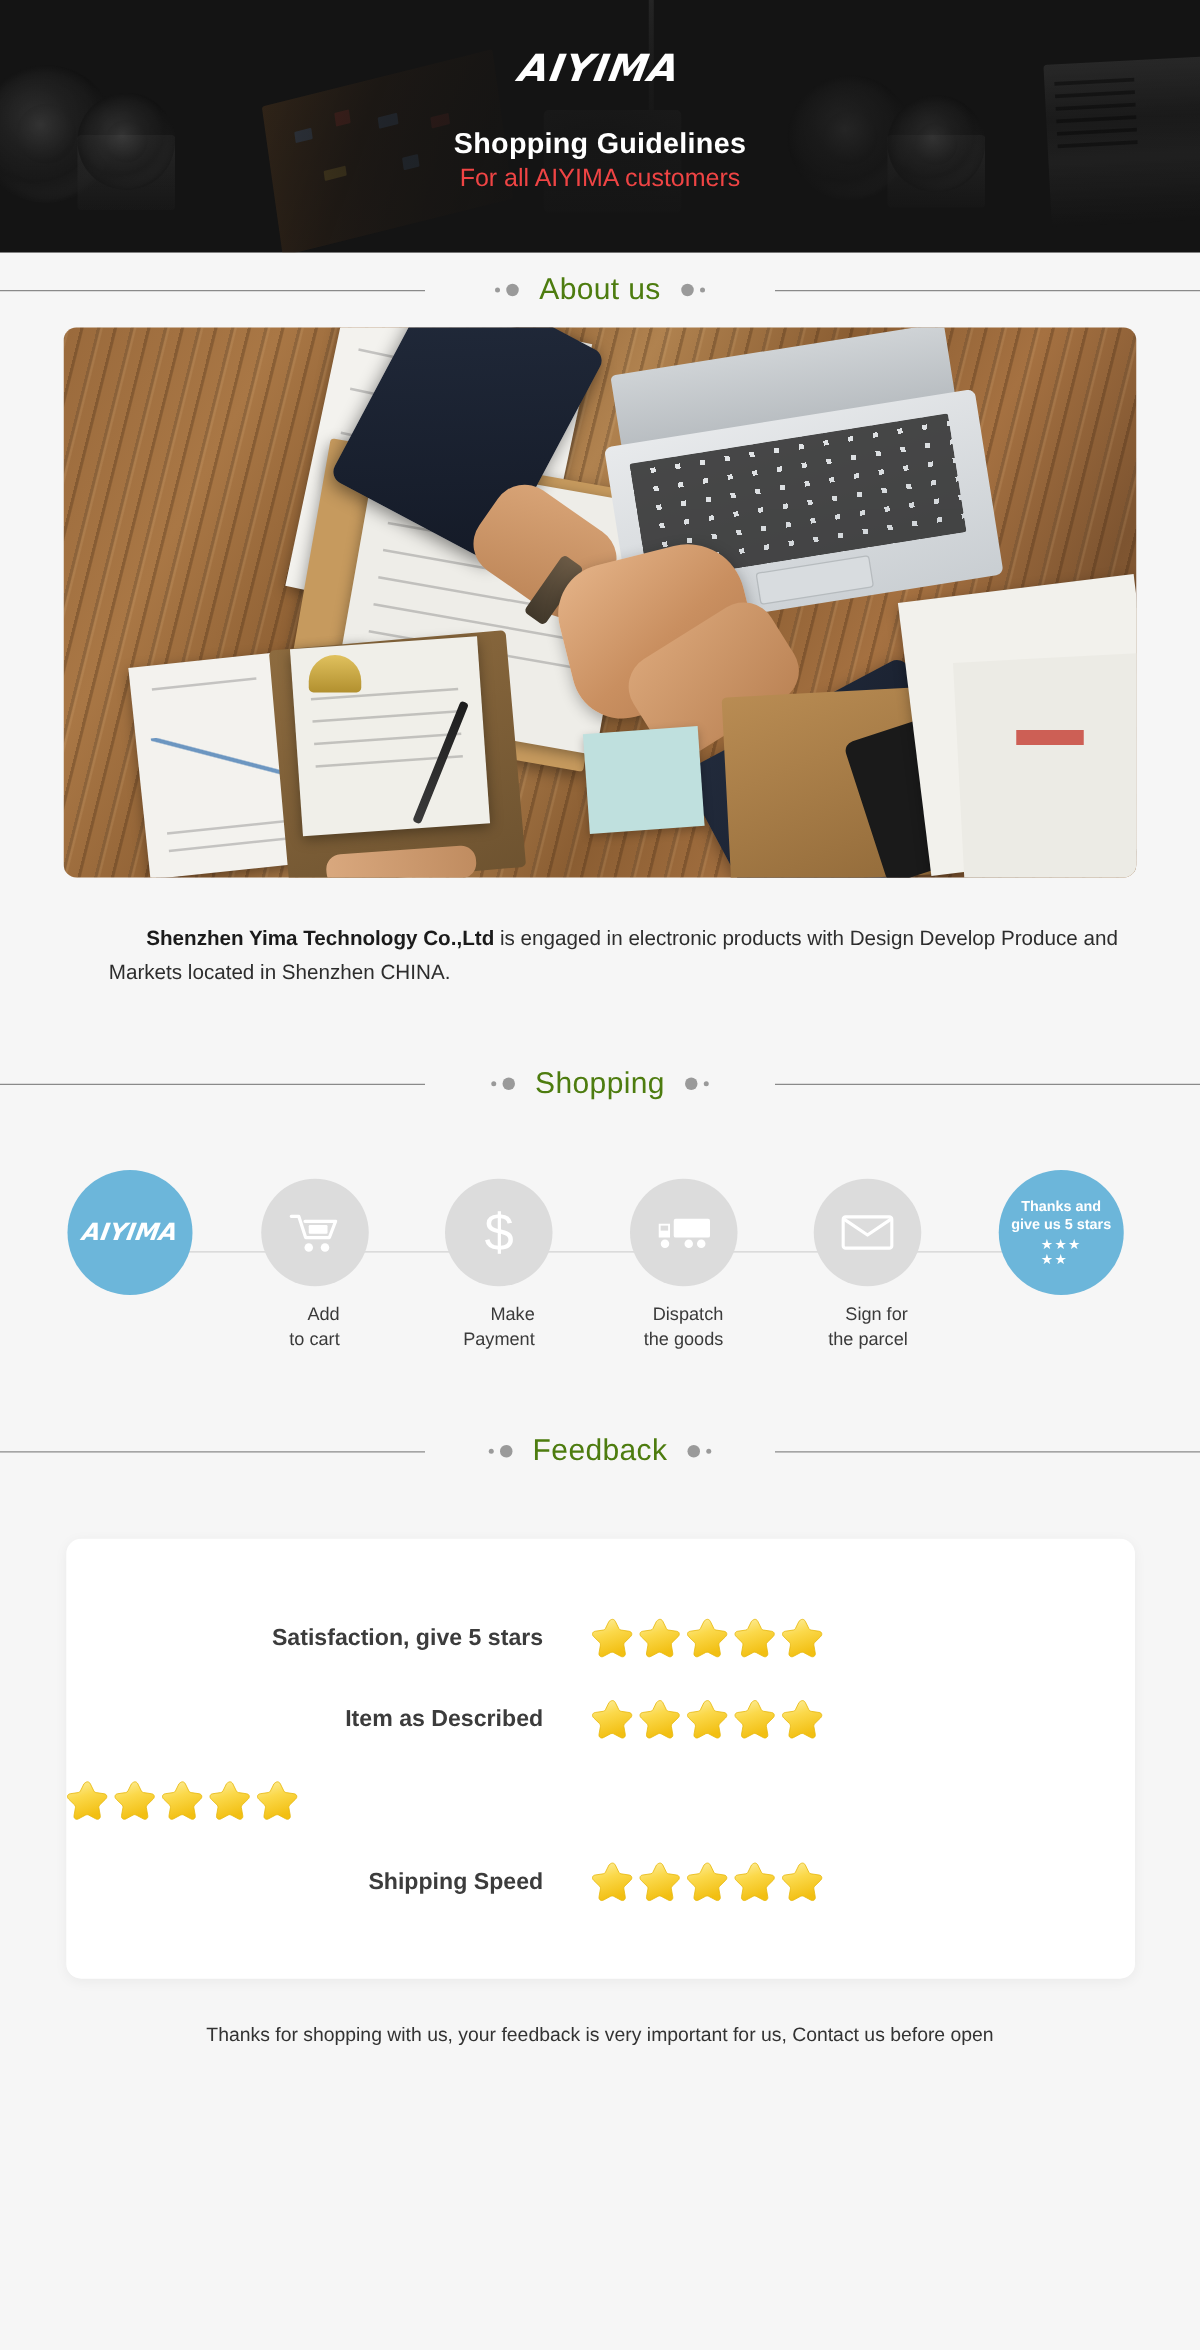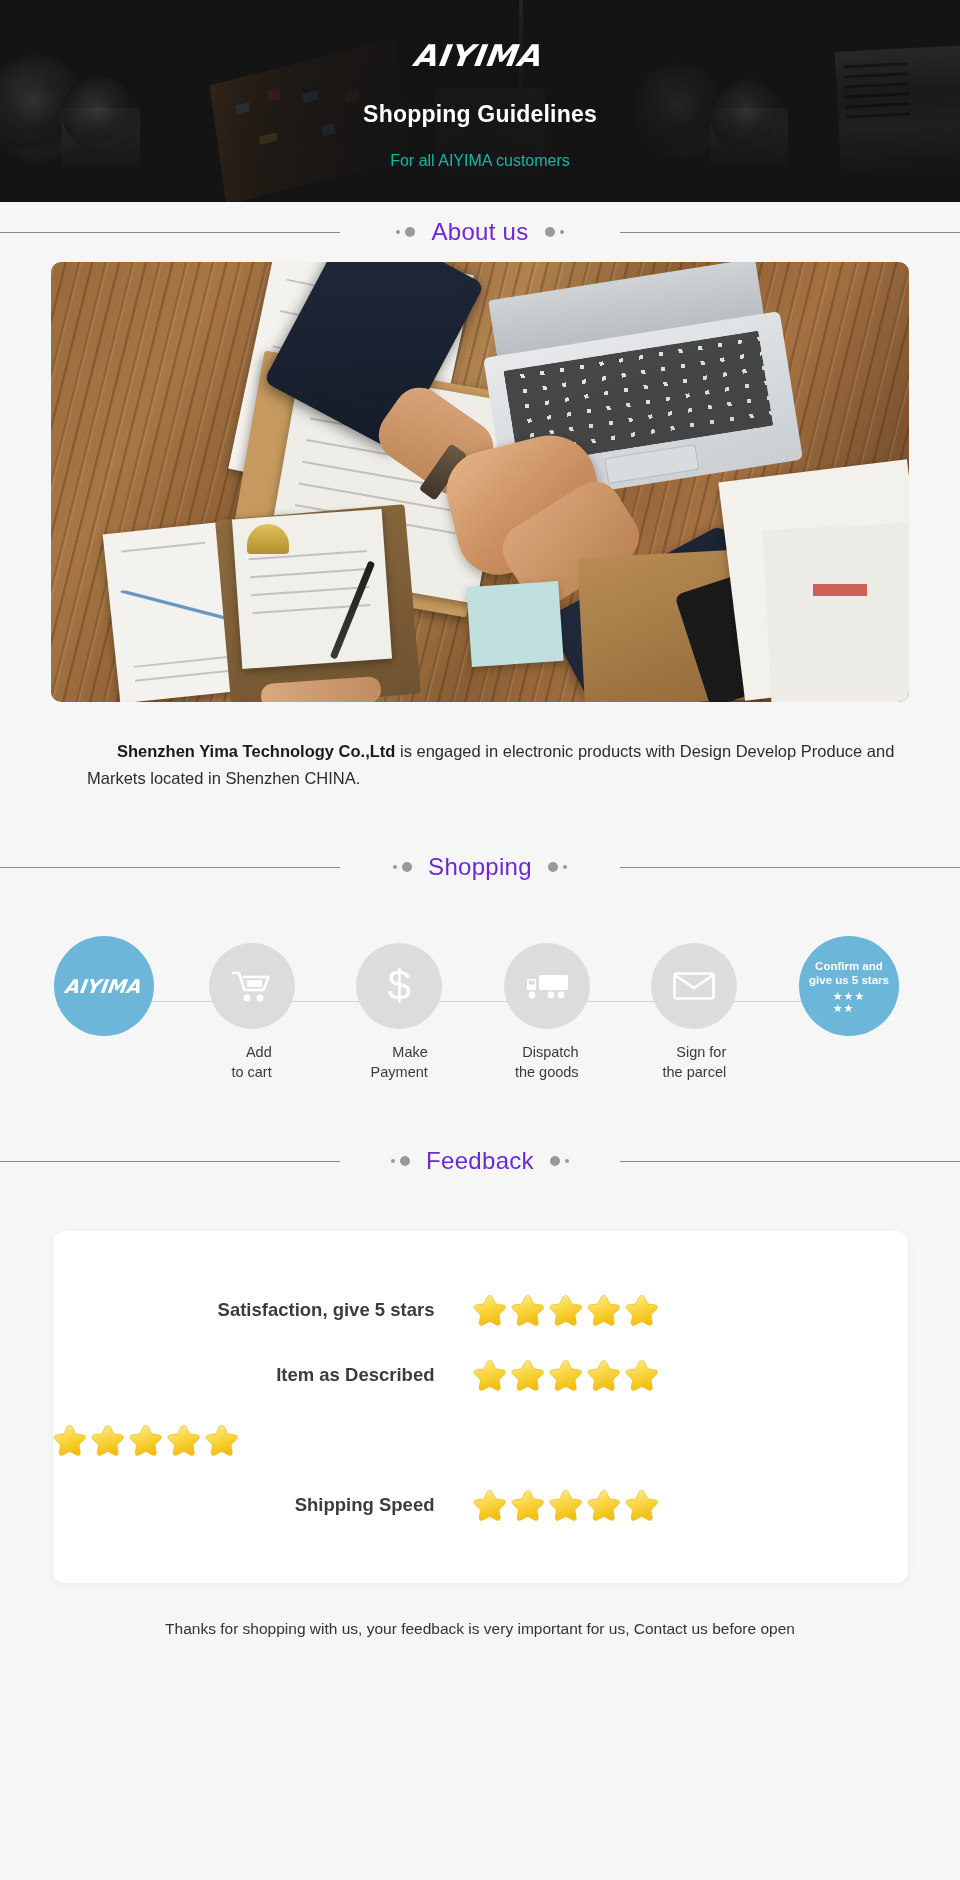--- a/index.html
+++ b/index.html
@@ -117,23 +117,23 @@
     font-family: "DejaVu Sans", sans-serif;
   }
   .banner-title {
     margin-top: 28px;
     font-size: 23px;
     font-weight: bold;
     color: #ffffff;
     letter-spacing: 0.2px;
   }
   .banner-sub {
-    margin-top: 24px;
-    font-size: 16px;
-    color: #14b8a6;
+    margin-top: 4px;
+    font-size: 20px;
+    color: #ef4444;
     font-weight: 300;
   }
 
   
   .section-head {
     position: relative;
     width: 960px;
     height: 60px;
     display: flex;
     align-items: center;
@@ -154,21 +154,21 @@
     gap: 10px;
     z-index: 2;
     background: #f6f6f6;
     padding: 0 4px;
   }
   .dot-group { display: flex; align-items: center; gap: 5px; }
   .dot-sm { width: 4px; height: 4px; border-radius: 50%; background: #9a9a9a; }
   .dot-lg { width: 10px; height: 10px; border-radius: 50%; background: #9a9a9a; }
   .sh-title {
     font-size: 24px;
-    color: #6d28d9;
+    color: #4d7c0f;
     font-weight: 400;
     letter-spacing: 0.3px;
     padding: 0 6px;
   }
 
   
   .about-wrap { padding: 0 51px; }
   .hero-photo {
     position: relative;
     width: 858px;
@@ -627,21 +627,21 @@
         </div>
         <div class="step-label">
           <span>Sign for</span><br>
           <span>the parcel</span>
         </div>
       </div>
 
       <div class="step wide">
         <div class="circle blue">
           <div style="display:flex;flex-direction:column;align-items:center;">
-            <span class="circ-label">Confirm and</span>
+            <span class="circ-label">Thanks and</span>
             <span class="circ-label">give us 5 stars</span>
             <span class="mini-stars">
               ★★★<span class="r2">★★</span>
             </span>
           </div>
         </div>
       </div>
 
     </div>
   </div>

